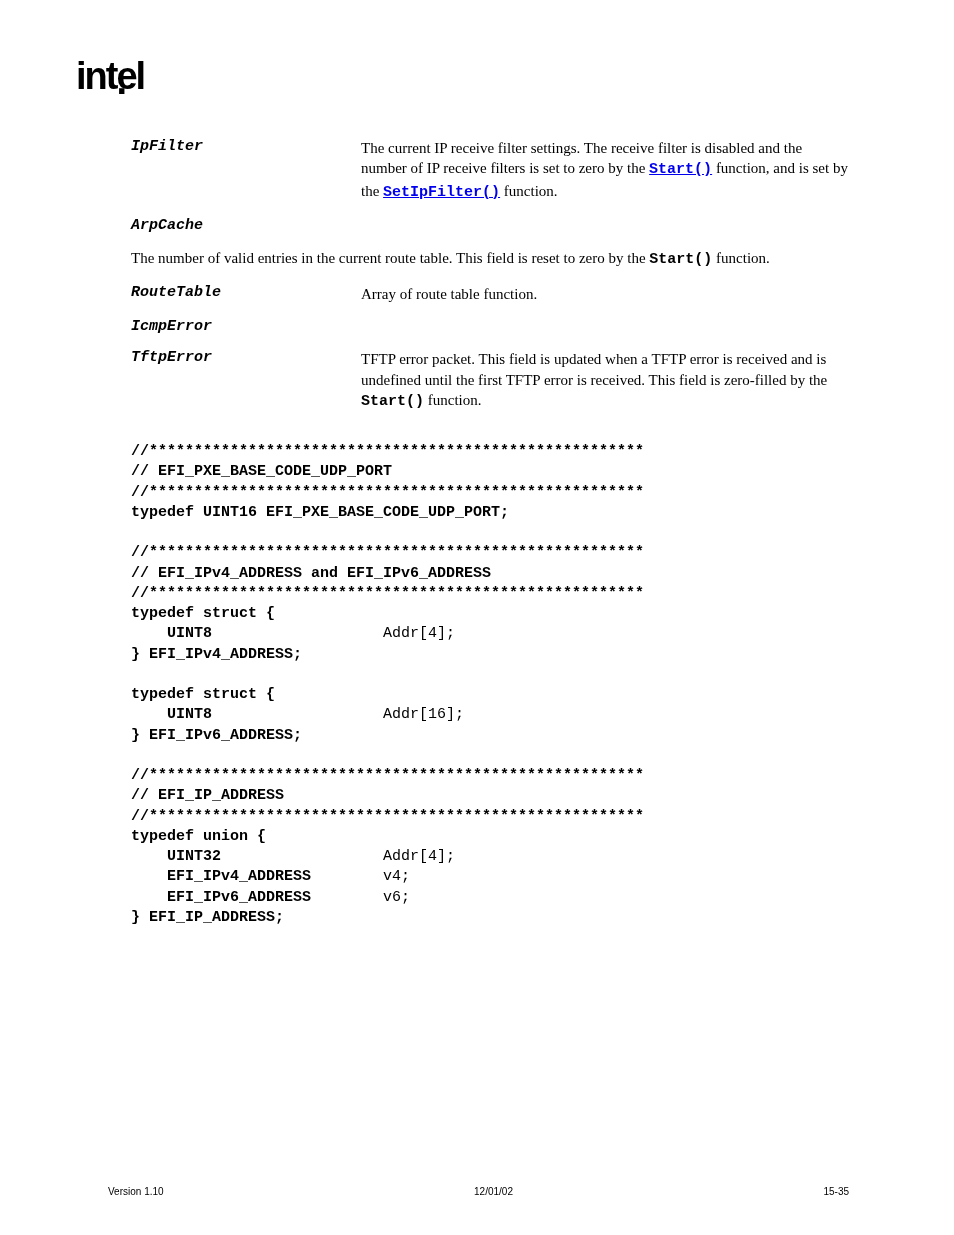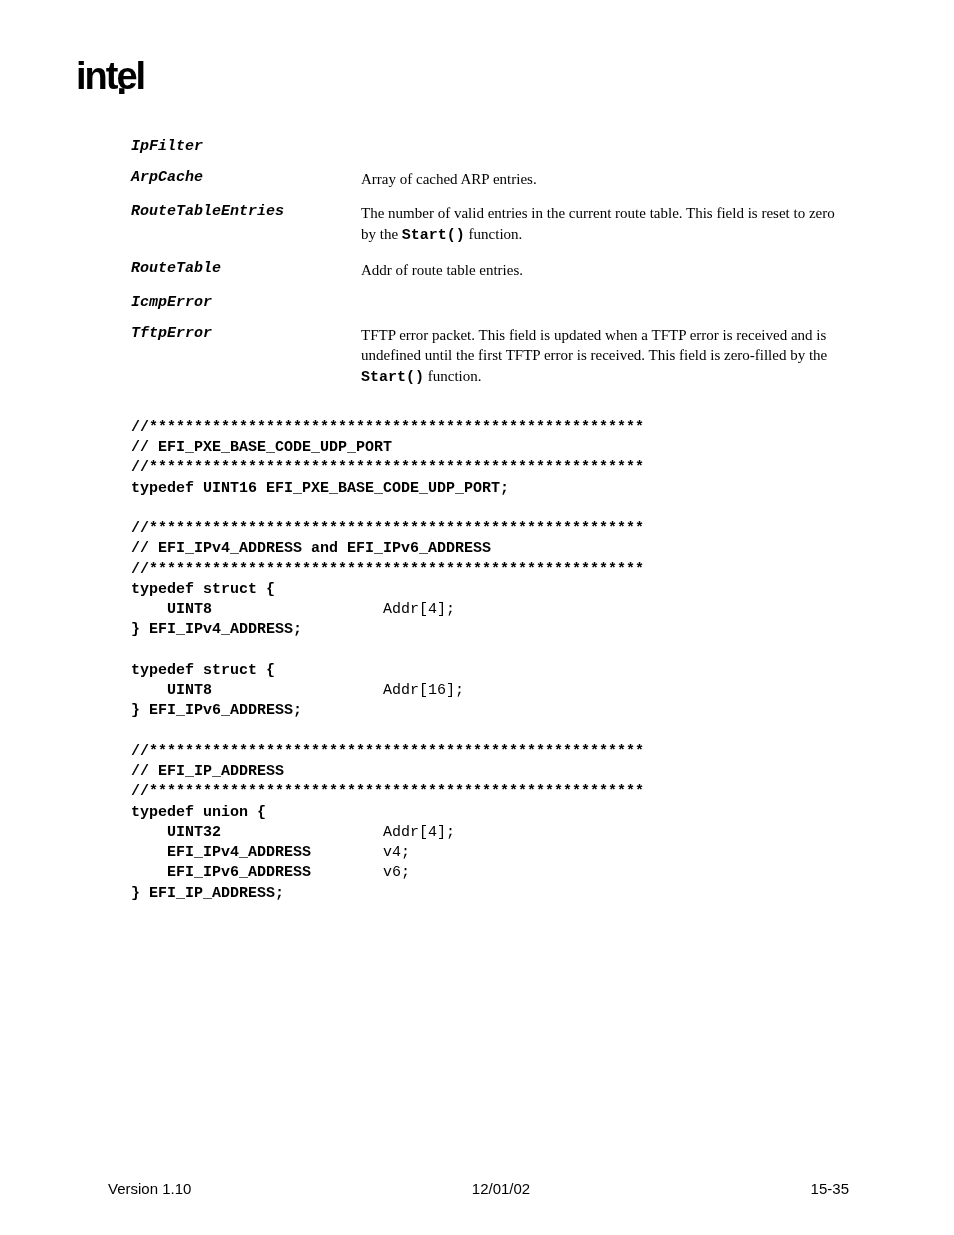--- a/index.html
+++ b/index.html
@@ -76,44 +76,43 @@
     font-weight: normal;
   }
   .footer {
     position: absolute;
     bottom: 38px;
     left: 108px;
     right: 105px;
     display: flex;
     justify-content: space-between;
     font-family: Arial, Helvetica, sans-serif;
-    font-size: 15px;
+    font-size: 10px;
   }
 </style>
 </head>
 <body>
 
 <div class="page">
   <div class="logo">int<span style="position:relative;">e<span style="position:absolute;left:0;bottom:-6px;font-size:38px;">.</span></span>l<span class="tm"></span></div>
 
   <div class="defs">
     <div class="def-row">
       <div class="def-term">IpFilter</div>
+      <div class="def-desc">The current IP receive filter settings.  The receive filter is disabled and the number of IP receive filters is set to zero by the <span class="code-link">Start()</span> function, and is set by the <span class="code-link">SetIpFilter()</span> function.</div>
     </div>
     <div class="def-row">
       <div class="def-term">ArpCache</div>
-      <div class="def-desc">Array of cached ARP entries.</div>
     </div>
     <div class="def-row">
-      <div class="def-term">RouteTableEntries</div>
       <div class="def-desc">The number of valid entries in the current route table.  This field is reset to zero by the <span class="code-inline">Start()</span> function.</div>
     </div>
     <div class="def-row">
       <div class="def-term">RouteTable</div>
-      <div class="def-desc">Addr of route table entries.</div>
+      <div class="def-desc">Array of route table function.</div>
     </div>
     <div class="def-row">
       <div class="def-term">IcmpError</div>
     </div>
     <div class="def-row">
       <div class="def-term">TftpError</div>
       <div class="def-desc">TFTP error packet.  This field is updated when a TFTP error is received and is undefined until the first TFTP error is received.  This field is zero-filled by the <span class="code-inline">Start()</span> function.</div>
     </div>
   </div>
 

